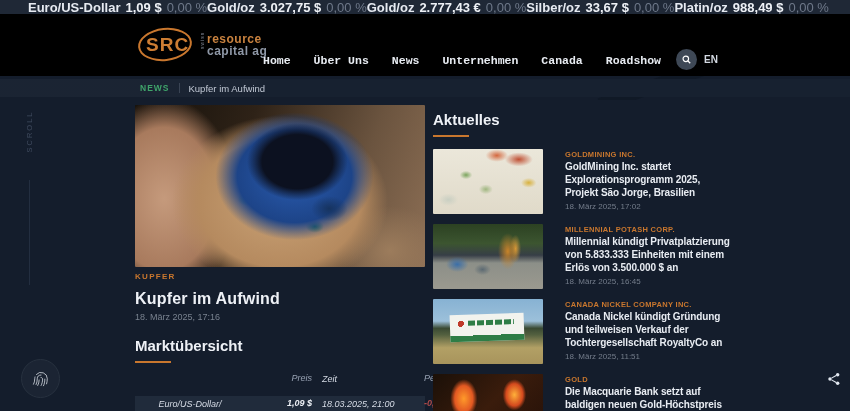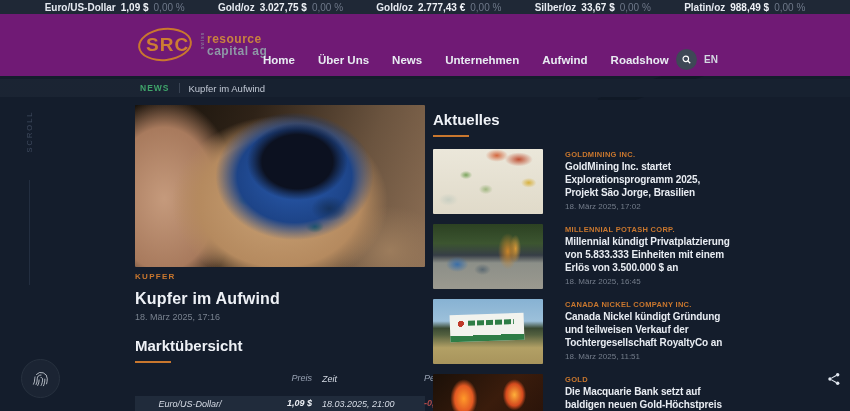--- a/index.html
+++ b/index.html
@@ -6,37 +6,37 @@
   html,body { width:850px; height:411px; overflow:hidden; background:#0f1623; }
   body { font-family:"Liberation Sans","DejaVu Sans",sans-serif; }
   .page { position:relative; width:850px; height:411px; background:#141d2c; overflow:hidden; }
 
   
   .bg-arrow { position:absolute; top:0; left:0; pointer-events:none; z-index:1; }
 
   
   .ticker { position:absolute; top:0; left:0; width:850px; height:14px; background:#1f2836;
             display:flex; justify-content:space-around; align-items:center; padding:0 28px; z-index:5; }
-  .ticker-item { display:flex; gap:5px; align-items:center; font-size:10px; white-space:nowrap; }
+  .ticker-item { display:flex; gap:5px; align-items:center; font-size:13px; white-space:nowrap; }
   .ticker-item .t-label { color:#e6eaf1; font-weight:bold; }
   .ticker-item .t-value { color:#eef1f6; font-weight:bold; }
   .ticker-item .t-change { color:#6e7889; }
 
   
-  .header { position:absolute; top:14px; left:0; width:850px; height:62px; background:#701a75; z-index:4; }
+  .header { position:absolute; top:14px; left:0; width:850px; height:62px; background:#000000; z-index:4; }
   .logo { position:absolute; left:138px; top:11px; display:flex; align-items:center; cursor:pointer; }
   .logo-mark { position:relative; width:58px; height:40px; }
   .logo-ellipse { position:absolute; left:0; top:3px; width:54px; height:33px; border:2px solid #c9772e;
                   border-radius:50%; transform:rotate(-6deg); }
   .logo-src { position:absolute; left:8px; top:9px; font-size:19px; font-weight:bold; color:#cd7d33; letter-spacing:1px; }
   .logo-swiss { font-size:5px; color:#8b93a2; transform:rotate(-90deg); letter-spacing:1px; width:8px; margin:0 1px 0 2px; }
   .logo-text { display:flex; flex-direction:column; line-height:12px; }
   .logo-line1 { color:#c9823f; font-size:12px; font-weight:bold; letter-spacing:.5px; }
   .logo-line2 { color:#8e97a6; font-size:12px; font-weight:bold; letter-spacing:.5px; }
-  .nav { position:absolute; left:263px; top:40px; display:flex; gap:23px; }
+  .nav { position:absolute; left:263px; top:40px; display:flex; gap:23px;font-family:Liberation Mono, monospace; }
   .nav a { color:#e8ecf2; font-size:11.5px; font-weight:bold; text-decoration:none; white-space:nowrap; cursor:pointer; }
   .header-right { position:absolute; left:676px; top:35px; display:flex; align-items:center; gap:7px; }
   .search-btn { width:21px; height:21px; border-radius:50%; background:#3e4856; display:flex;
                 align-items:center; justify-content:center; cursor:pointer; }
   .lang { color:#d3d9e2; font-size:10px; font-weight:bold; cursor:pointer; }
 
   
   .breadcrumb { position:absolute; top:79px; left:0; width:850px; height:18px; background:#172130;
                 display:flex; align-items:center; padding-left:140px; gap:9px; z-index:4;
                 background-image:linear-gradient(100deg, rgba(255,255,255,0.015) 30%, transparent 31%); }
@@ -185,21 +185,21 @@
       <div class="logo-text">
         <span class="logo-line1">resource</span>
         <span class="logo-line2">capital ag</span>
       </div>
     </div>
     <nav class="nav">
       <a>Home</a>
       <a>Über Uns</a>
       <a>News</a>
       <a>Unternehmen</a>
-      <a>Aufwind</a>
+      <a>Canada</a>
       <a>Roadshow</a>
     </nav>
     <div class="header-right">
       <div class="search-btn">
         <svg viewBox="0 0 24 24" width="11" height="11" fill="none" stroke="#ffffff" stroke-width="2.6">
           <circle cx="10.5" cy="10.5" r="6"></circle>
           <path d="M15.2 15.2l5 5"></path>
         </svg>
       </div>
       <span class="lang">EN</span>

